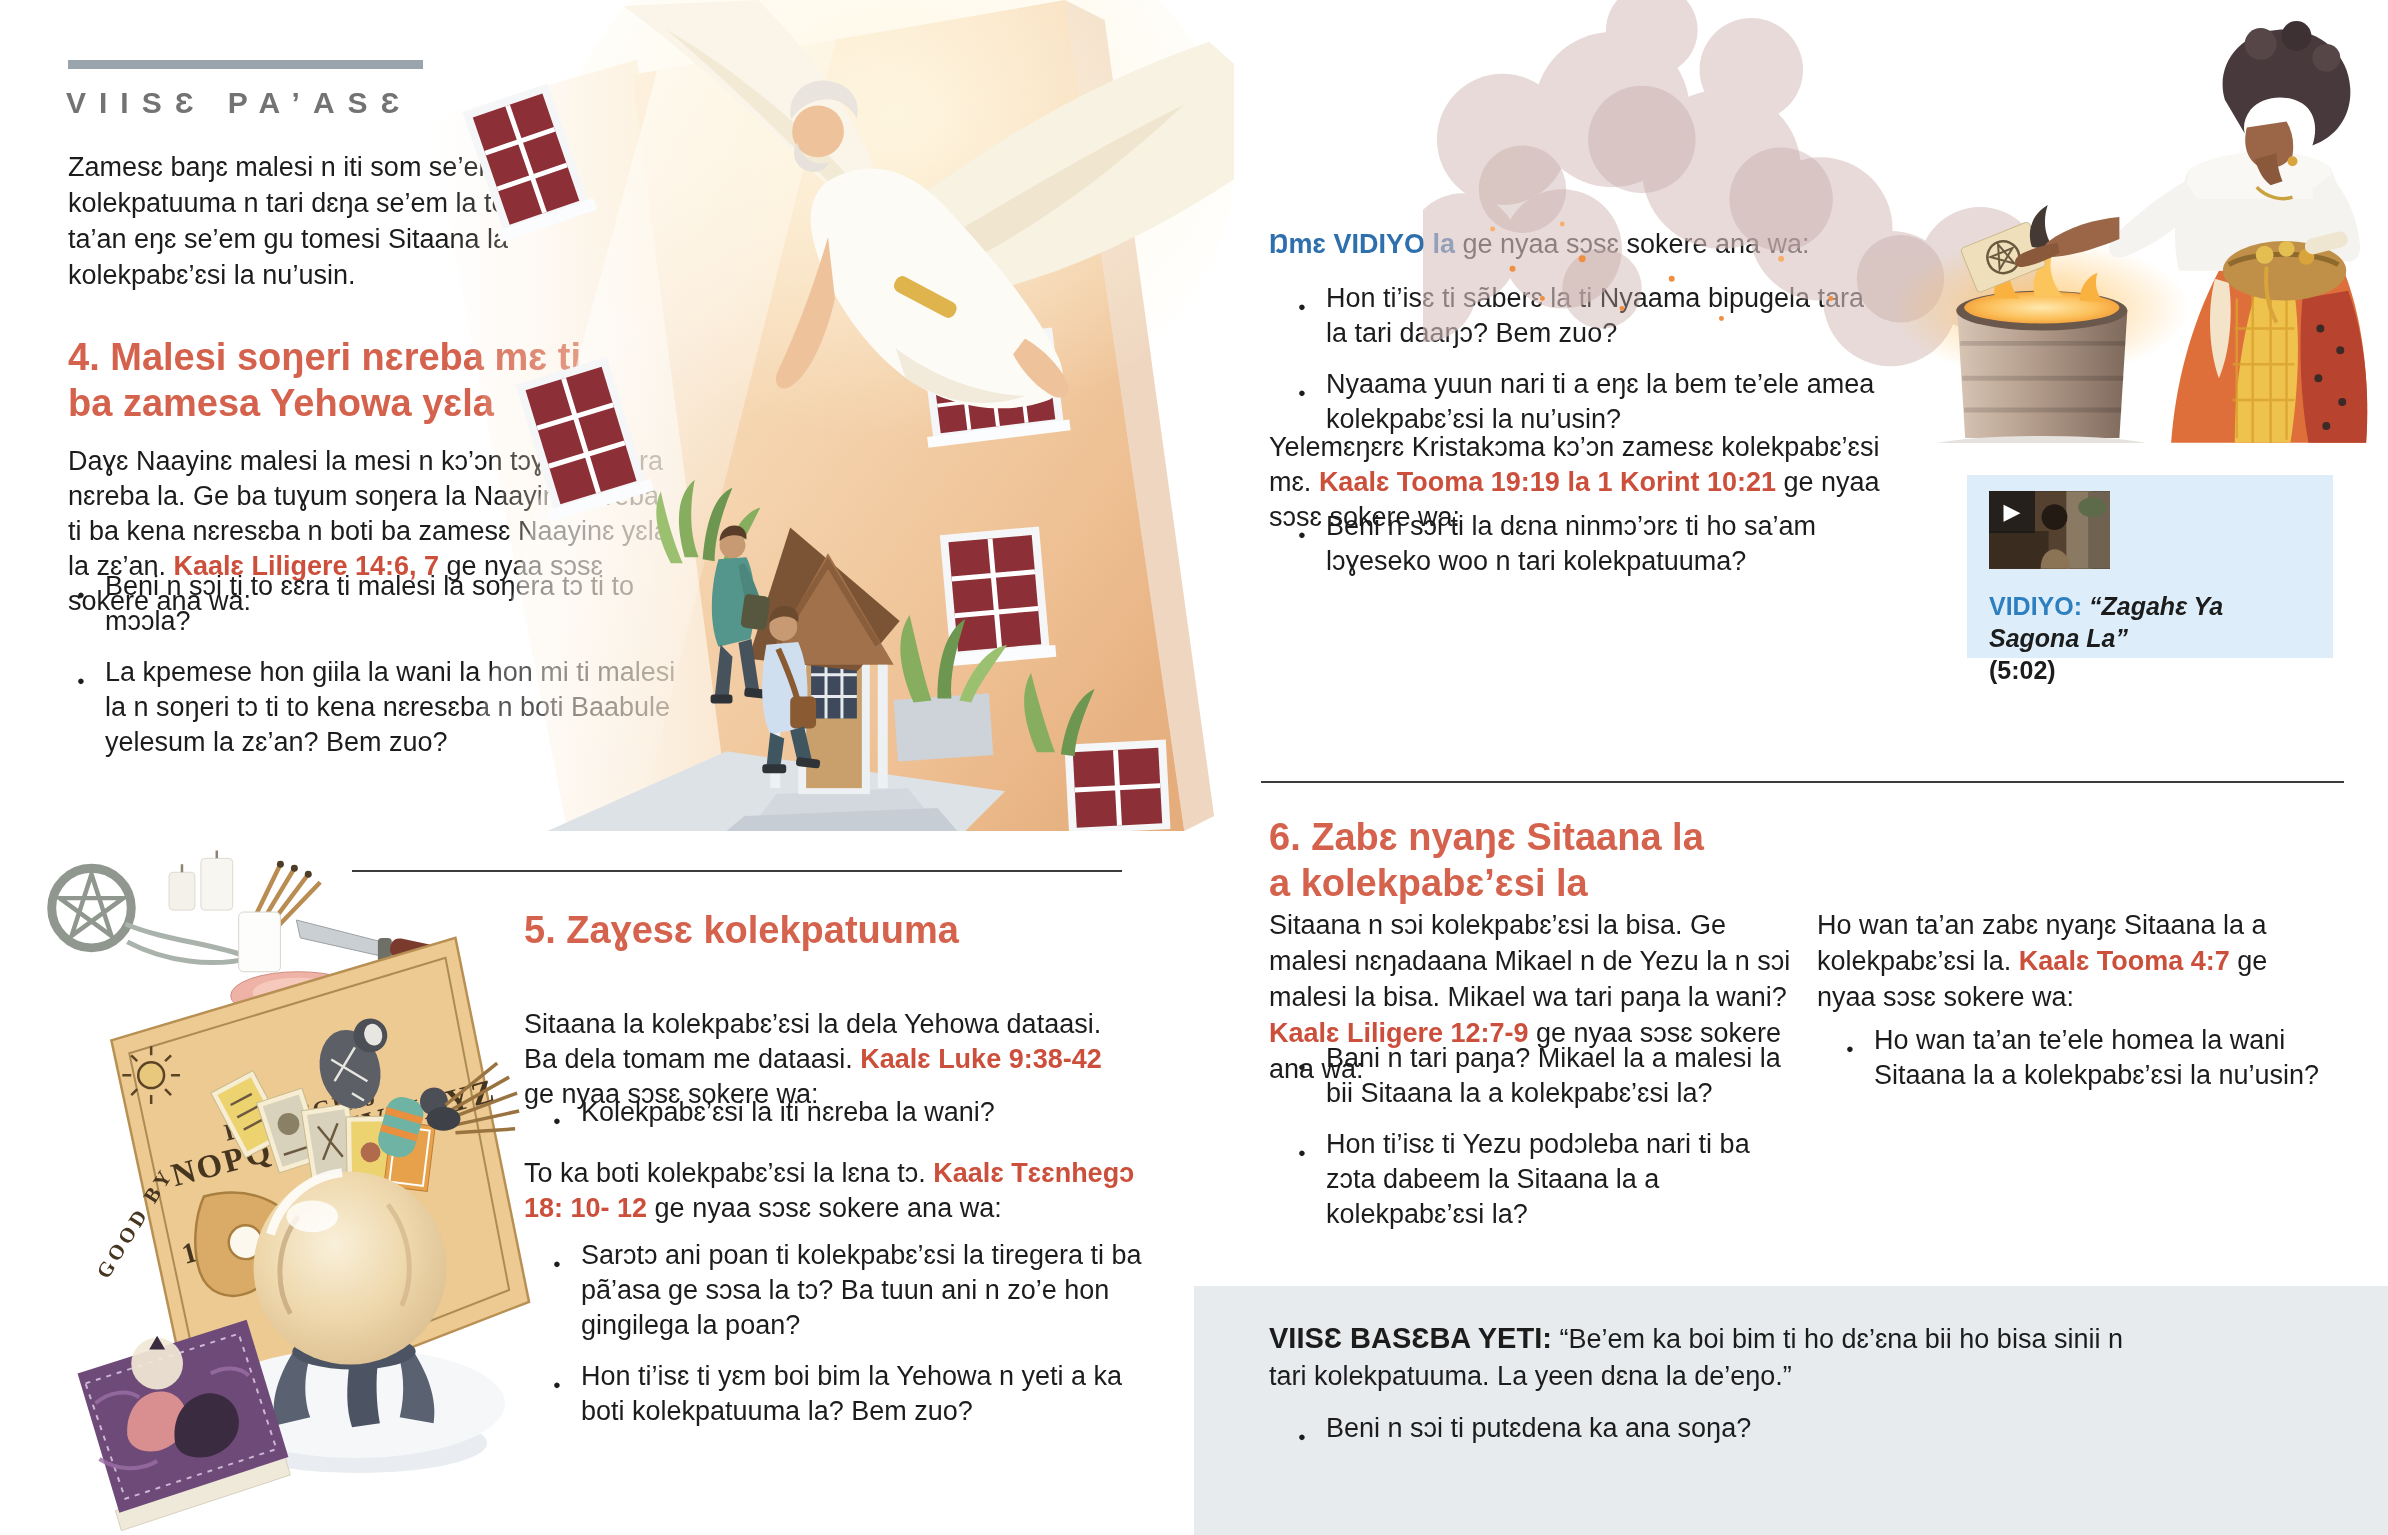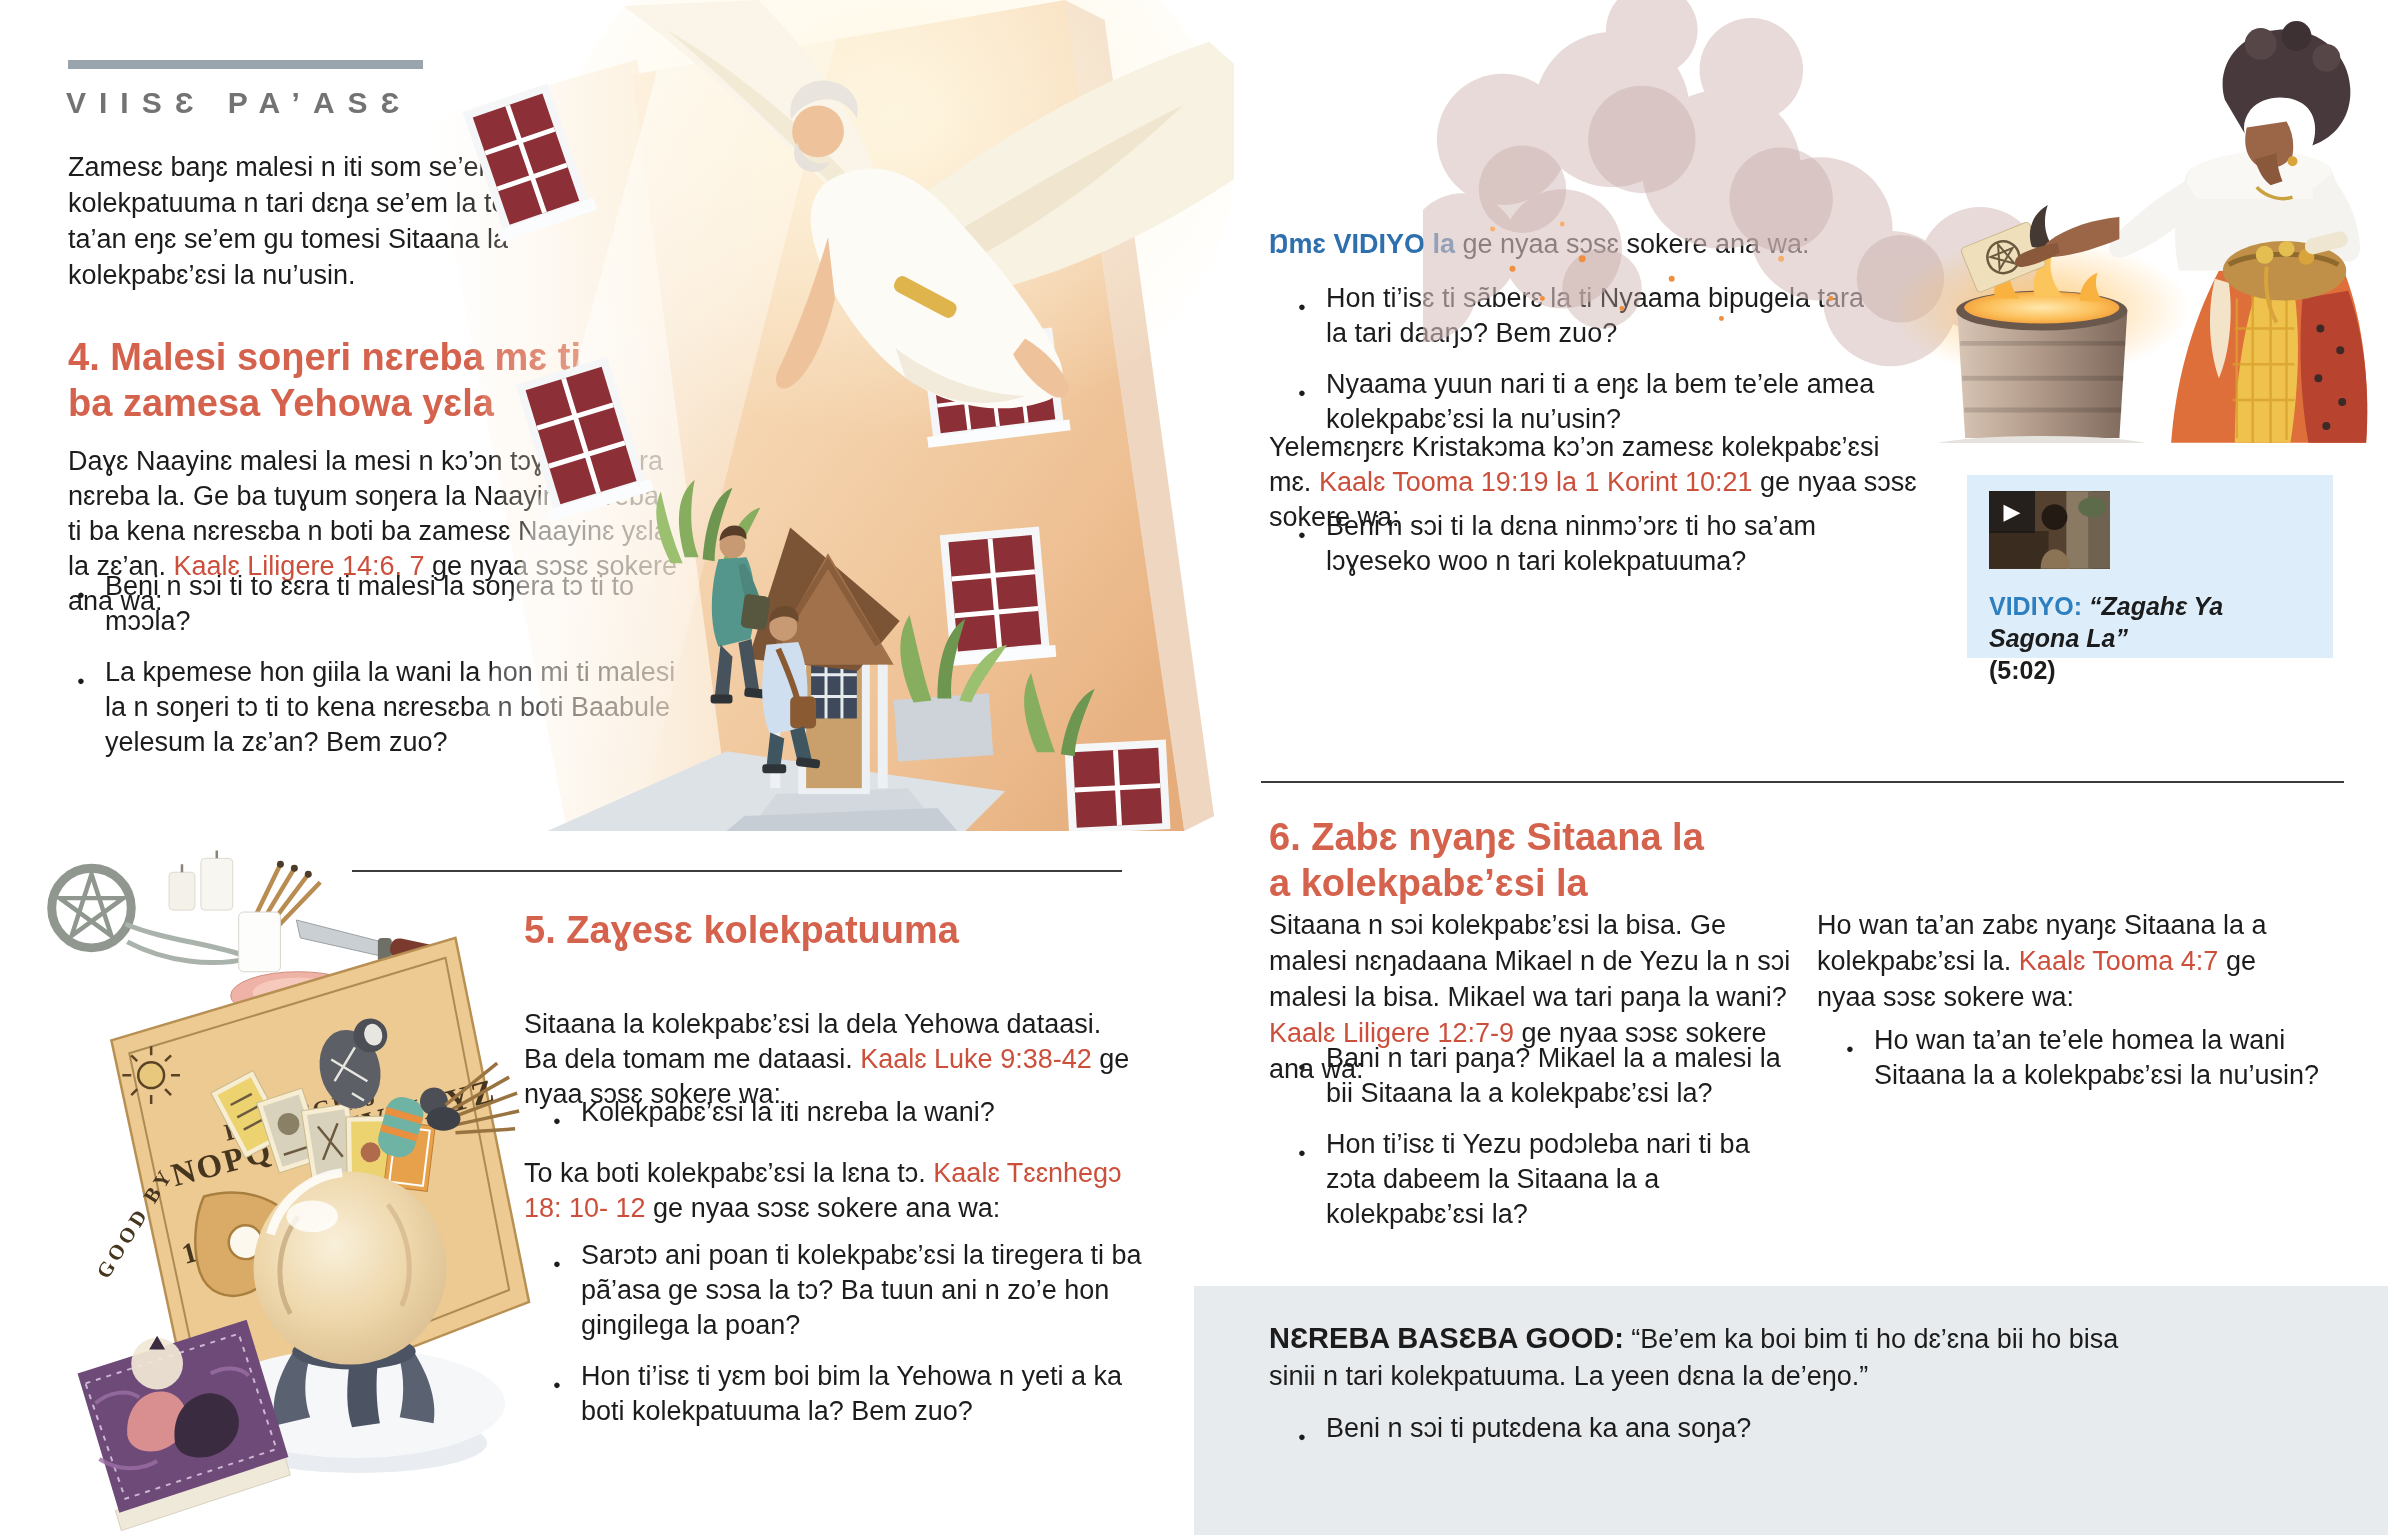--- a/index.html
+++ b/index.html
@@ -5,21 +5,21 @@
   html,body{margin:0;padding:0;background:#ffffff;}
   .page{position:relative;width:2388px;height:1535px;background:#ffffff;overflow:hidden;
         font-family:"Liberation Sans","DejaVu Sans",sans-serif;color:#1c1c1c;}
   .abs{position:absolute;}
   p{margin:0;}
   .kicker-bar{width:355px;height:9px;background:#99a4ac;}
   .kicker{font-size:30px;font-weight:bold;letter-spacing:13px;color:#737373;}
   .body-text{font-size:27px;line-height:36px;}
   .small-lh{line-height:35px;}
   .sec-head{font-size:38px;line-height:46px;font-weight:bold;color:#d4624c;}
-  .ref{color:#cc4f3b;font-weight:normal;cursor:pointer;}
+  .ref{color:#cc4f3b;font-weight:bold;cursor:pointer;}
   .blue-link{color:#2e6fae;font-weight:bold;cursor:pointer;}
   ul.blist{list-style:none;margin:0;padding:0;}
   ul.blist li{position:relative;padding-left:37px;margin-bottom:16px;font-size:27px;line-height:35px;}
   ul.blist li::before{content:"●";position:absolute;left:9px;top:8px;font-size:13px;color:#1c1c1c;}
   .divider{height:2px;background:#3c3c3c;}
   .video-box{background:#ddeefa;}
   .vb-caption{font-size:25px;line-height:32px;}
   .vb-label{color:#2e7fc0;font-weight:bold;}
   .vb-title{font-weight:bold;font-style:italic;}
   .vb-dur{font-weight:bold;}
@@ -340,21 +340,21 @@
 
   <p class="abs body-text" style="left:1817px;top:907px;width:502px;">
     <span>Ho wan ta’an zabɛ nyaŋɛ Sitaana la a kolekpabɛ’ɛsi la. </span><span class="ref">Kaalɛ Tooma 4:7</span><span> ge nyaa sɔsɛ sokere wa:</span>
   </p>
   <ul class="blist abs" style="left:1837px;top:1023px;width:502px;">
     <li>Ho wan ta’an te’ele homea la wani Sitaana la a kolekpabɛ’ɛsi la nu’usin?</li>
   </ul>
 
   <div class="abs note-box" style="left:1194px;top:1286px;width:1194px;height:250px;">
     <p class="abs note-text" style="left:75px;top:34px;width:866px;">
-      <span class="note-label">NƐREBA BASƐBA GOOD:</span><span class="note-quote"> “Be’em ka boi bim ti ho dɛ’ɛna bii ho bisa sinii n tari kolekpatuuma. La yeen dɛna la de’eŋo.”</span>
+      <span class="note-label">VIISƐ BASƐBA YETI:</span><span class="note-quote"> “Be’em ka boi bim ti ho dɛ’ɛna bii ho bisa sinii n tari kolekpatuuma. La yeen dɛna la de’eŋo.”</span>
     </p>
     <ul class="blist abs" style="left:95px;top:125px;width:796px;">
       <li>Beni n sɔi ti putɛdena ka ana soŋa?</li>
     </ul>
   </div>
 
   <div class="abs divider" style="left:352px;top:870px;width:770px;"></div>
 
   <h2 class="abs sec-head" style="left:524px;top:907px;width:597px;margin:0;">5. Zaɣesɛ kolekpatuuma</h2>
 

